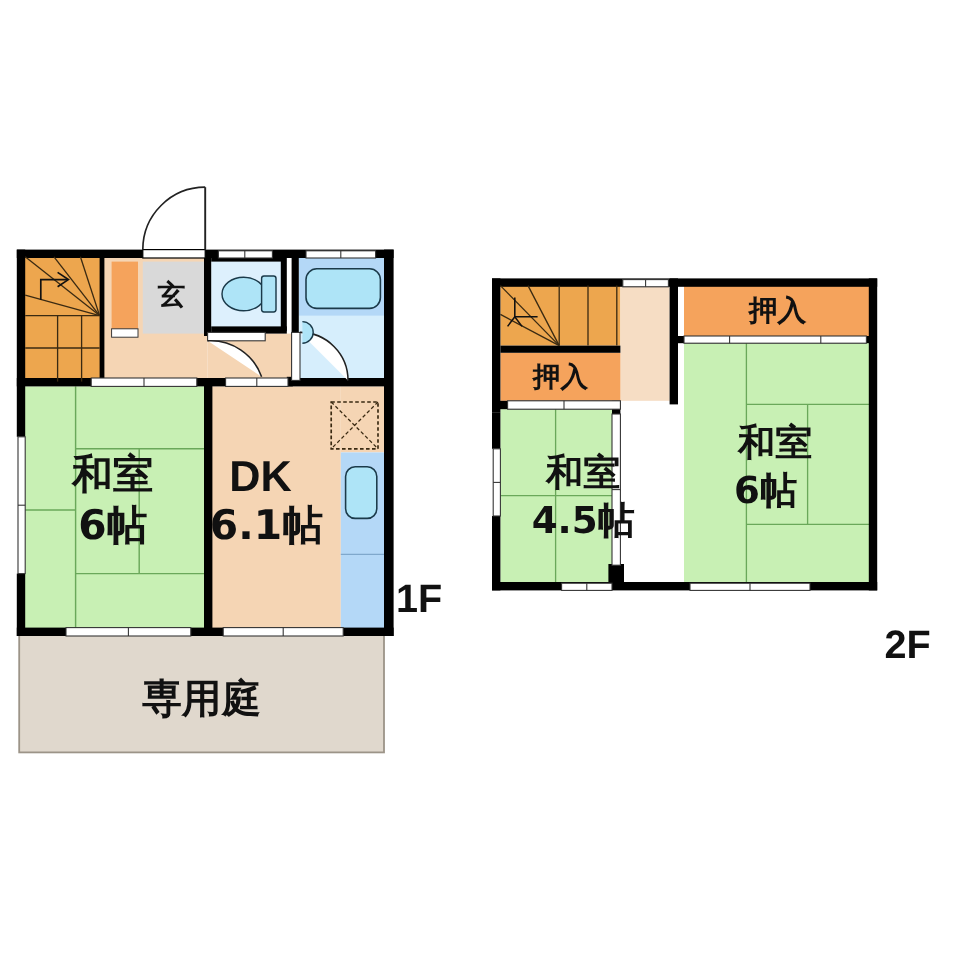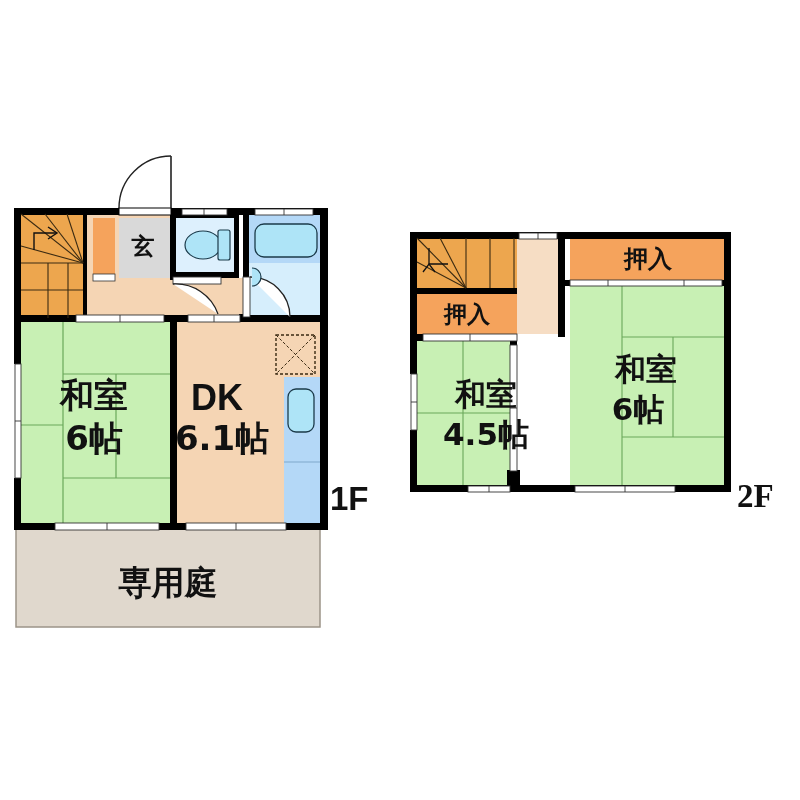--- a/index.html
+++ b/index.html
@@ -328,15 +328,15 @@
         <text class="rm-label" x="486" y="436" font-size="31">4.5帖</text>
         <text class="rm-label" x="646" y="371" font-size="31">和室</text>
         <text class="rm-label" x="638" y="411" font-size="31">6帖</text>
         <text class="rm-label" x="467" y="315" font-size="23">押入</text>
         <text class="rm-label" x="648" y="260" font-size="24">押入</text>
       </g>
     </g>
   </svg>
 
   <div class="floor-label" style="left:330px; top:482px;">1F</div>
-  <div class="floor-label" style="left:737px; top:480px;font-family:Liberation Serif, serif;">2F</div>
+  <div class="floor-label" style="left:737px; top:520px;">2F</div>
 
 </div>
 
 </body></html>

